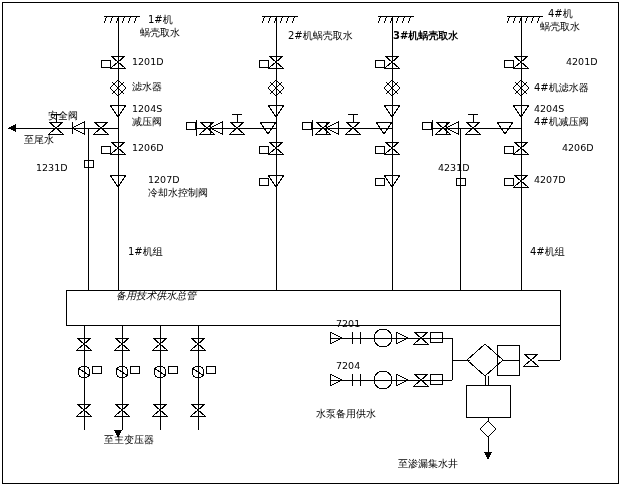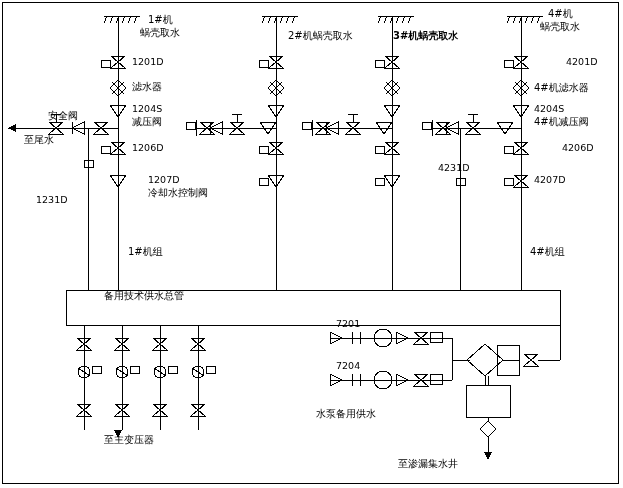--- a/index.html
+++ b/index.html
@@ -243,36 +243,36 @@
   <div class="lbl cn" style="left:140px;top:27px;">蜗壳取水</div>
   <div class="lbl num" style="left:132px;top:56px;text-align:right;">1201D</div>
   <div class="lbl cn" style="left:132px;top:82px;font-family:Liberation Mono, monospace;">滤水器</div>
   <div class="lbl num" style="left:132px;top:103px;">1204S</div>
   <div class="lbl cn" style="left:132px;top:116px;">减压阀</div>
   <div class="lbl num" style="left:132px;top:142px;">1206D</div>
   <div class="lbl num" style="left:148px;top:174px;">1207D</div>
   <div class="lbl cn" style="left:148px;top:187px;">冷却水控制阀</div>
   <div class="lbl cn" style="left:48px;top:110px;">安全阀</div>
   <div class="lbl cn" style="left:24px;top:134px;">至尾水</div>
-  <div class="lbl num" style="left:36px;top:162px;margin-top:32px;">1231D</div>
+  <div class="lbl num" style="left:36px;top:162px;">1231D</div>
   <div class="lbl cn" style="left:128px;top:246px;text-align:center;">1#机组</div>
 
   <div class="lbl cn" style="left:288px;top:30px;">2#机蜗壳取水</div>
   <div class="lbl cn" style="left:393px;top:30px;font-weight:bold;">3#机蜗壳取水</div>
 
   <div class="lbl cn" style="left:548px;top:8px;">4#机</div>
   <div class="lbl cn" style="left:540px;top:21px;">蜗壳取水</div>
   <div class="lbl num" style="left:534px;top:56px;margin-left:32px;">4201D</div>
   <div class="lbl cn" style="left:534px;top:82px;">4#机滤水器</div>
   <div class="lbl num" style="left:534px;top:103px;">4204S</div>
   <div class="lbl cn" style="left:534px;top:116px;">4#机减压阀</div>
   <div class="lbl num" style="left:534px;top:142px;margin-left:28px;">4206D</div>
   <div class="lbl num" style="left:534px;top:174px;">4207D</div>
   <div class="lbl num" style="left:438px;top:162px;">4231D</div>
   <div class="lbl cn" style="left:530px;top:246px;text-align:center;">4#机组</div>
 
-  <div class="lbl cn" style="left:104px;top:290px;">备用技术供水总管</div>
+  <div class="lbl cn" style="left:116px;top:290px;font-style:italic;">备用技术供水总管</div>
   <div class="lbl cn" style="left:104px;top:434px;">至主变压器</div>
   <div class="lbl num" style="left:336px;top:318px;">7201</div>
   <div class="lbl num" style="left:336px;top:360px;">7204</div>
   <div class="lbl cn" style="left:316px;top:408px;">水泵备用供水</div>
   <div class="lbl cn" style="left:398px;top:458px;">至渗漏集水井</div>
 </div>
 
 </body></html>

